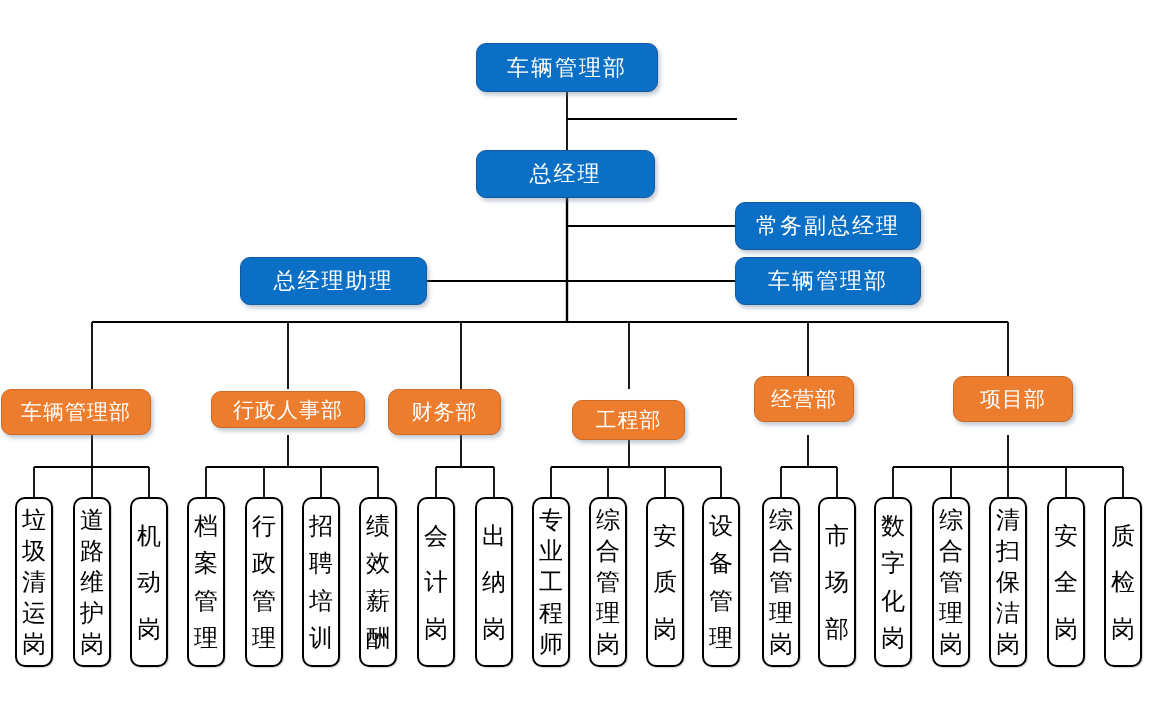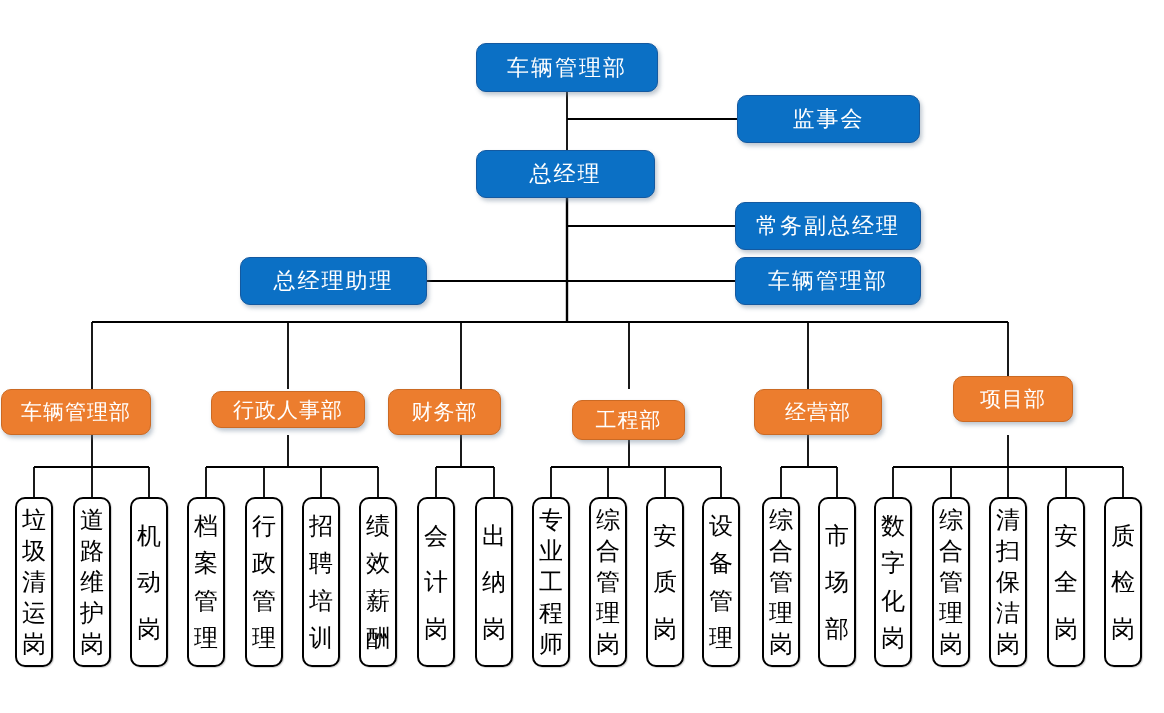--- a/index.html
+++ b/index.html
@@ -117,31 +117,30 @@
       <line x1="893" y1="467" x2="1123" y2="467"></line>
       <line x1="893" y1="467" x2="893" y2="497"></line>
       <line x1="951" y1="467" x2="951" y2="497"></line>
       <line x1="1008" y1="467" x2="1008" y2="497"></line>
       <line x1="1066" y1="467" x2="1066" y2="497"></line>
       <line x1="1123" y1="467" x2="1123" y2="497"></line>
     </g>
   </svg>
 
   <div class="node blue" style="left:476px;top:43px;width:182px;height:49px">车辆管理部</div>
-  <div class="node blue" style="left:737px;top:95px;width:183px;height:48px">监事会</div>
   <div class="node blue" style="left:476px;top:150px;width:179px;height:48px">总经理</div>
   <div class="node blue" style="left:735px;top:202px;width:186px;height:48px">常务副总经理</div>
   <div class="node blue" style="left:240px;top:257px;width:187px;height:48px">总经理助理</div>
   <div class="node blue" style="left:735px;top:257px;width:186px;height:48px">车辆管理部</div>
 
   <div class="node orange" style="left:1px;top:389px;width:150px;height:46px">车辆管理部</div>
   <div class="node orange" style="left:211px;top:391px;width:154px;height:37px">行政人事部</div>
   <div class="node orange" style="left:388px;top:389px;width:113px;height:46px">财务部</div>
   <div class="node orange" style="left:572px;top:400px;width:113px;height:40px">工程部</div>
-  <div class="node orange" style="left:754px;top:389px;width:128px;height:46px">经营部</div>
+  <div class="node orange" style="left:754px;top:376px;width:100px;height:46px">经营部</div>
   <div class="node orange" style="left:953px;top:376px;width:120px;height:46px">项目部</div>
 
   <div class="leaf" style="left:15px">
       <div class="vtext">
         <span>垃</span>
         <span>圾</span>
         <span>清</span>
         <span>运</span>
         <span>岗</span>
       </div>

